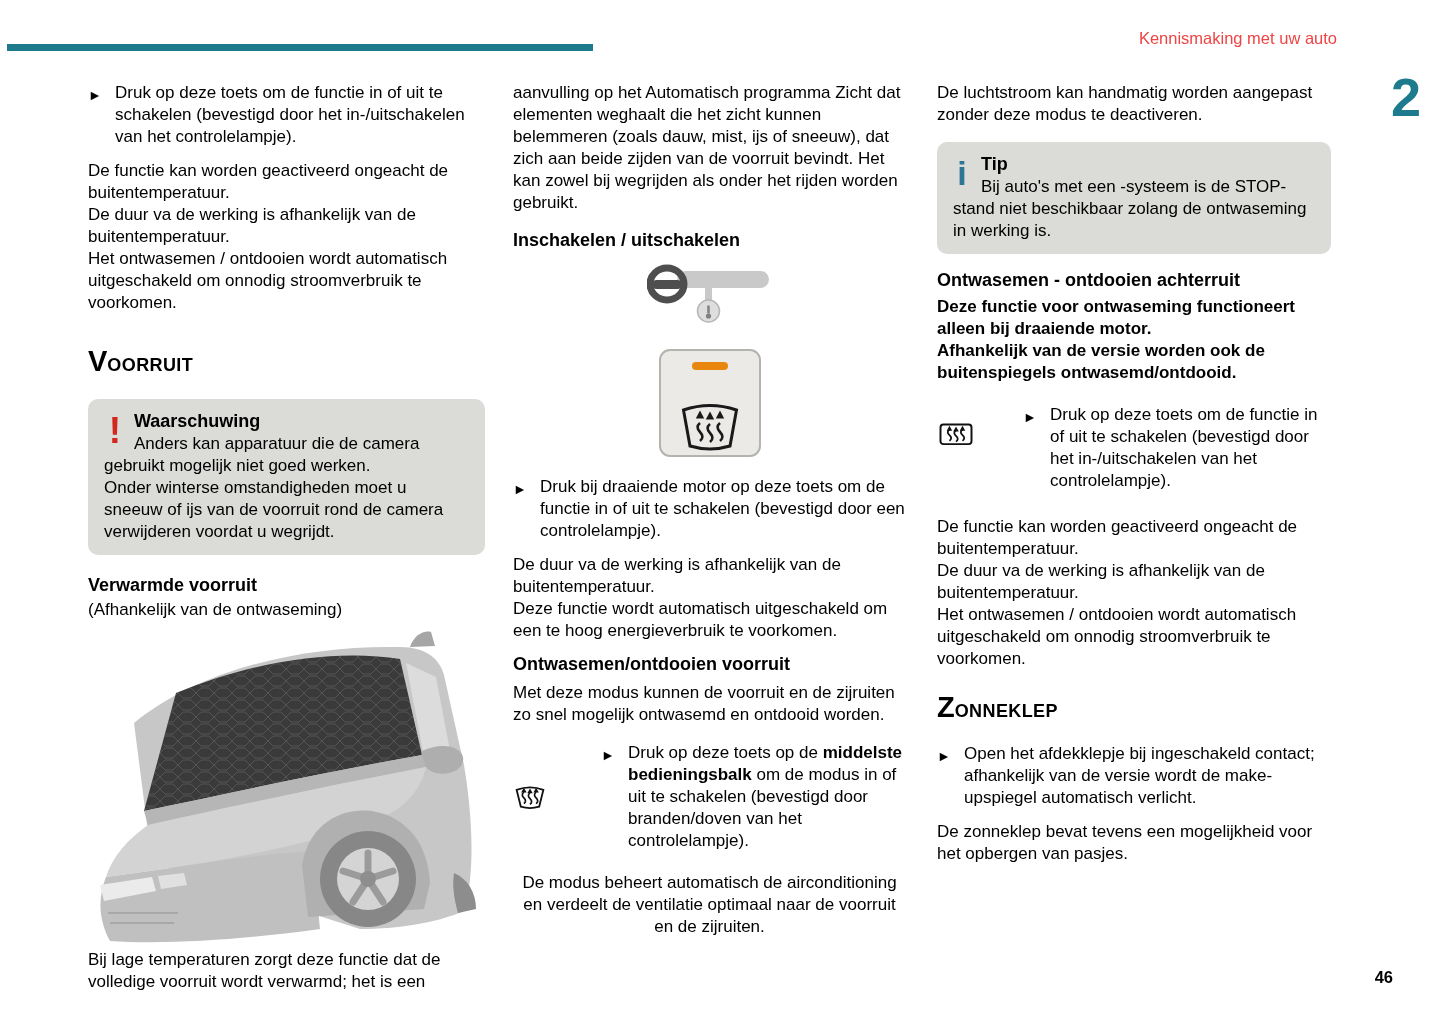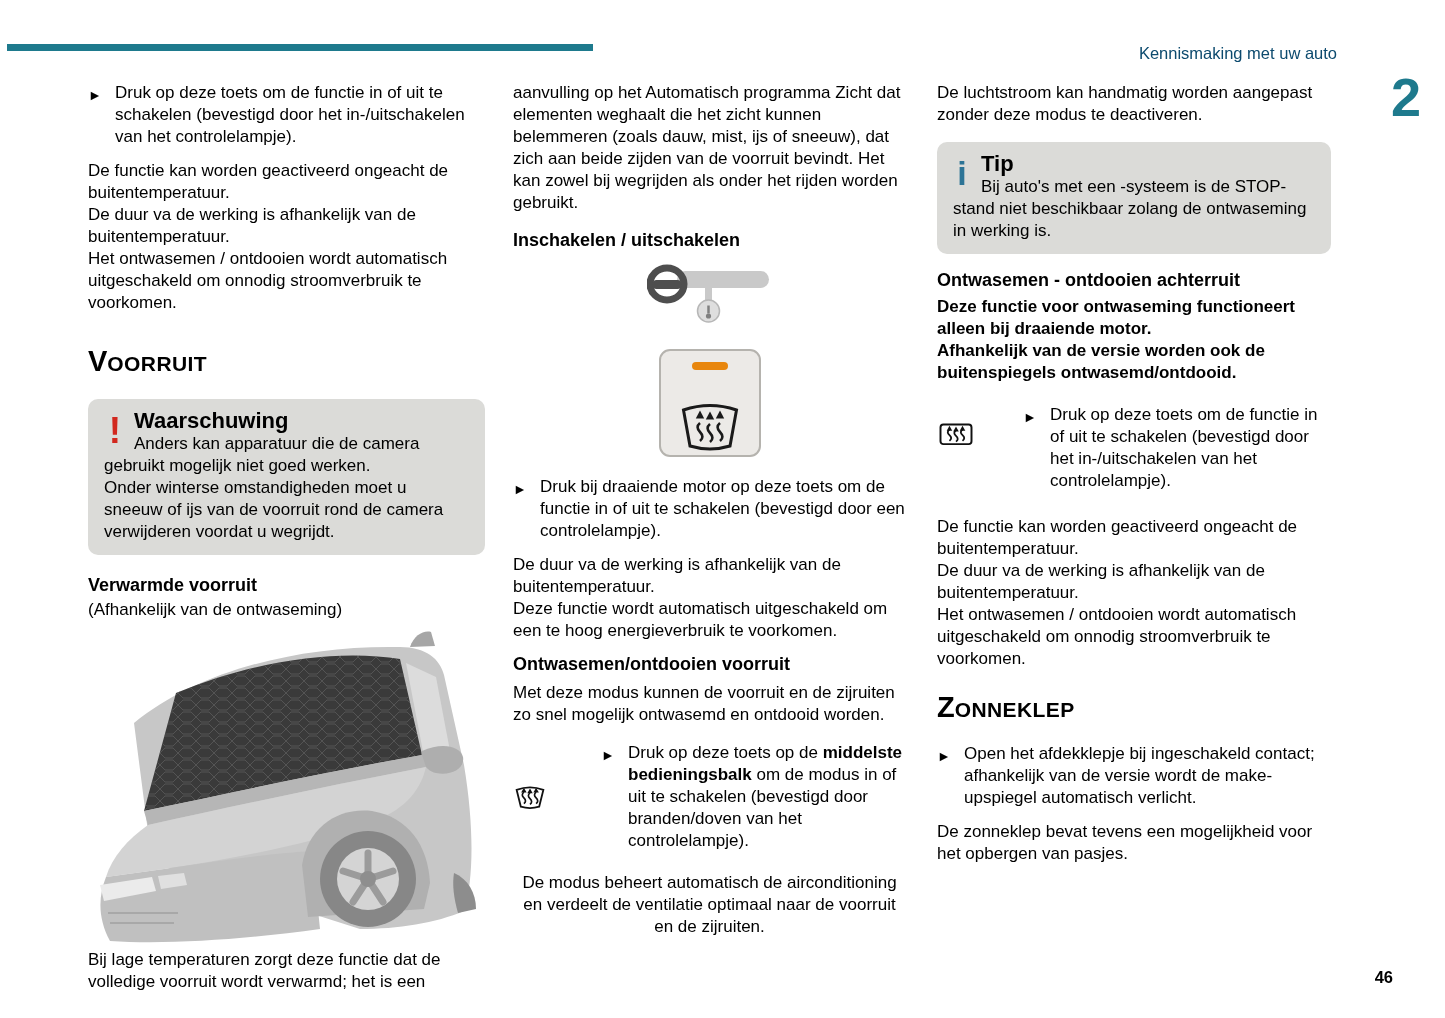--- a/index.html
+++ b/index.html
@@ -9,44 +9,44 @@
     width: 1445px;
     height: 1018px;
     background: #ffffff;
     font-family: "Liberation Sans", "DejaVu Sans", sans-serif;
     font-size: 17px;
     line-height: 22px;
     color: #000000;
     overflow: hidden;
   }
   .accent-bar { position: absolute; left: 7px; top: 44px; width: 586px; height: 7px; background: #1e7a8d; }
-  .header-title { position: absolute; top: 42px; right: 108px; font-size: 16.5px; color: #0c4a6e; }
+  .header-title { position: absolute; top: 27px; right: 108px; font-size: 16.5px; color: #ef4444; }
   .chapter-number { position: absolute; top: 70px; right: 24px; font-size: 54px; line-height: 54px; font-weight: bold; color: #1e7a8d; }
   .page-number { position: absolute; right: 52px; bottom: 30px; font-size: 16.5px; font-weight: bold; }
 
   .col { position: absolute; top: 82px; }
   .col1 { left: 88px; width: 397px; }
   .col2 { left: 513px; width: 393px; }
   .col3 { left: 937px; width: 394px; }
 
   p { margin: 0; }
   b { font-weight: bold; }
 
   .h1 { font-weight: bold; line-height: 34px; }
   .h1 .cap { font-size: 29px; }
-  .h1 .rest { font-size: 21px; letter-spacing: 0.4px; }
+  .h1 .rest { font-size: 18px; letter-spacing: 0.4px; }
   .h2 { font-weight: bold; font-size: 18px; line-height: 24px; }
 
   .bullet { display: flex; align-items: flex-start; }
   .bullet .marker { flex: 0 0 27px; font-size: 14px; padding-top: 2px; color: #000; }
   .bullet .btxt { flex: 1; }
 
   .info-box { background: #dbdbd8; border-radius: 10px; padding: 10px 16px 12px 16px; }
   .info-box::after { content: ""; display: block; clear: both; }
-  .box-title { font-weight: bold; font-size: 22px; line-height: 24px; }
+  .box-title { font-weight: bold; font-size: 18px; line-height: 24px; }
   .warn-icon {
     float: left; width: 22px; margin: 2px 8px 4px 0;
     color: #d2281e; font-size: 37px; line-height: 40px; font-weight: 900; text-align: center;
   }
   .tip-icon {
     float: left; width: 18px; margin: 2px 10px 4px 0;
     color: #2d7496; font-size: 34px; line-height: 38px; font-weight: 900; text-align: center;
   }
 
   .icon-stack { display: flex; flex-direction: column; align-items: center; }

